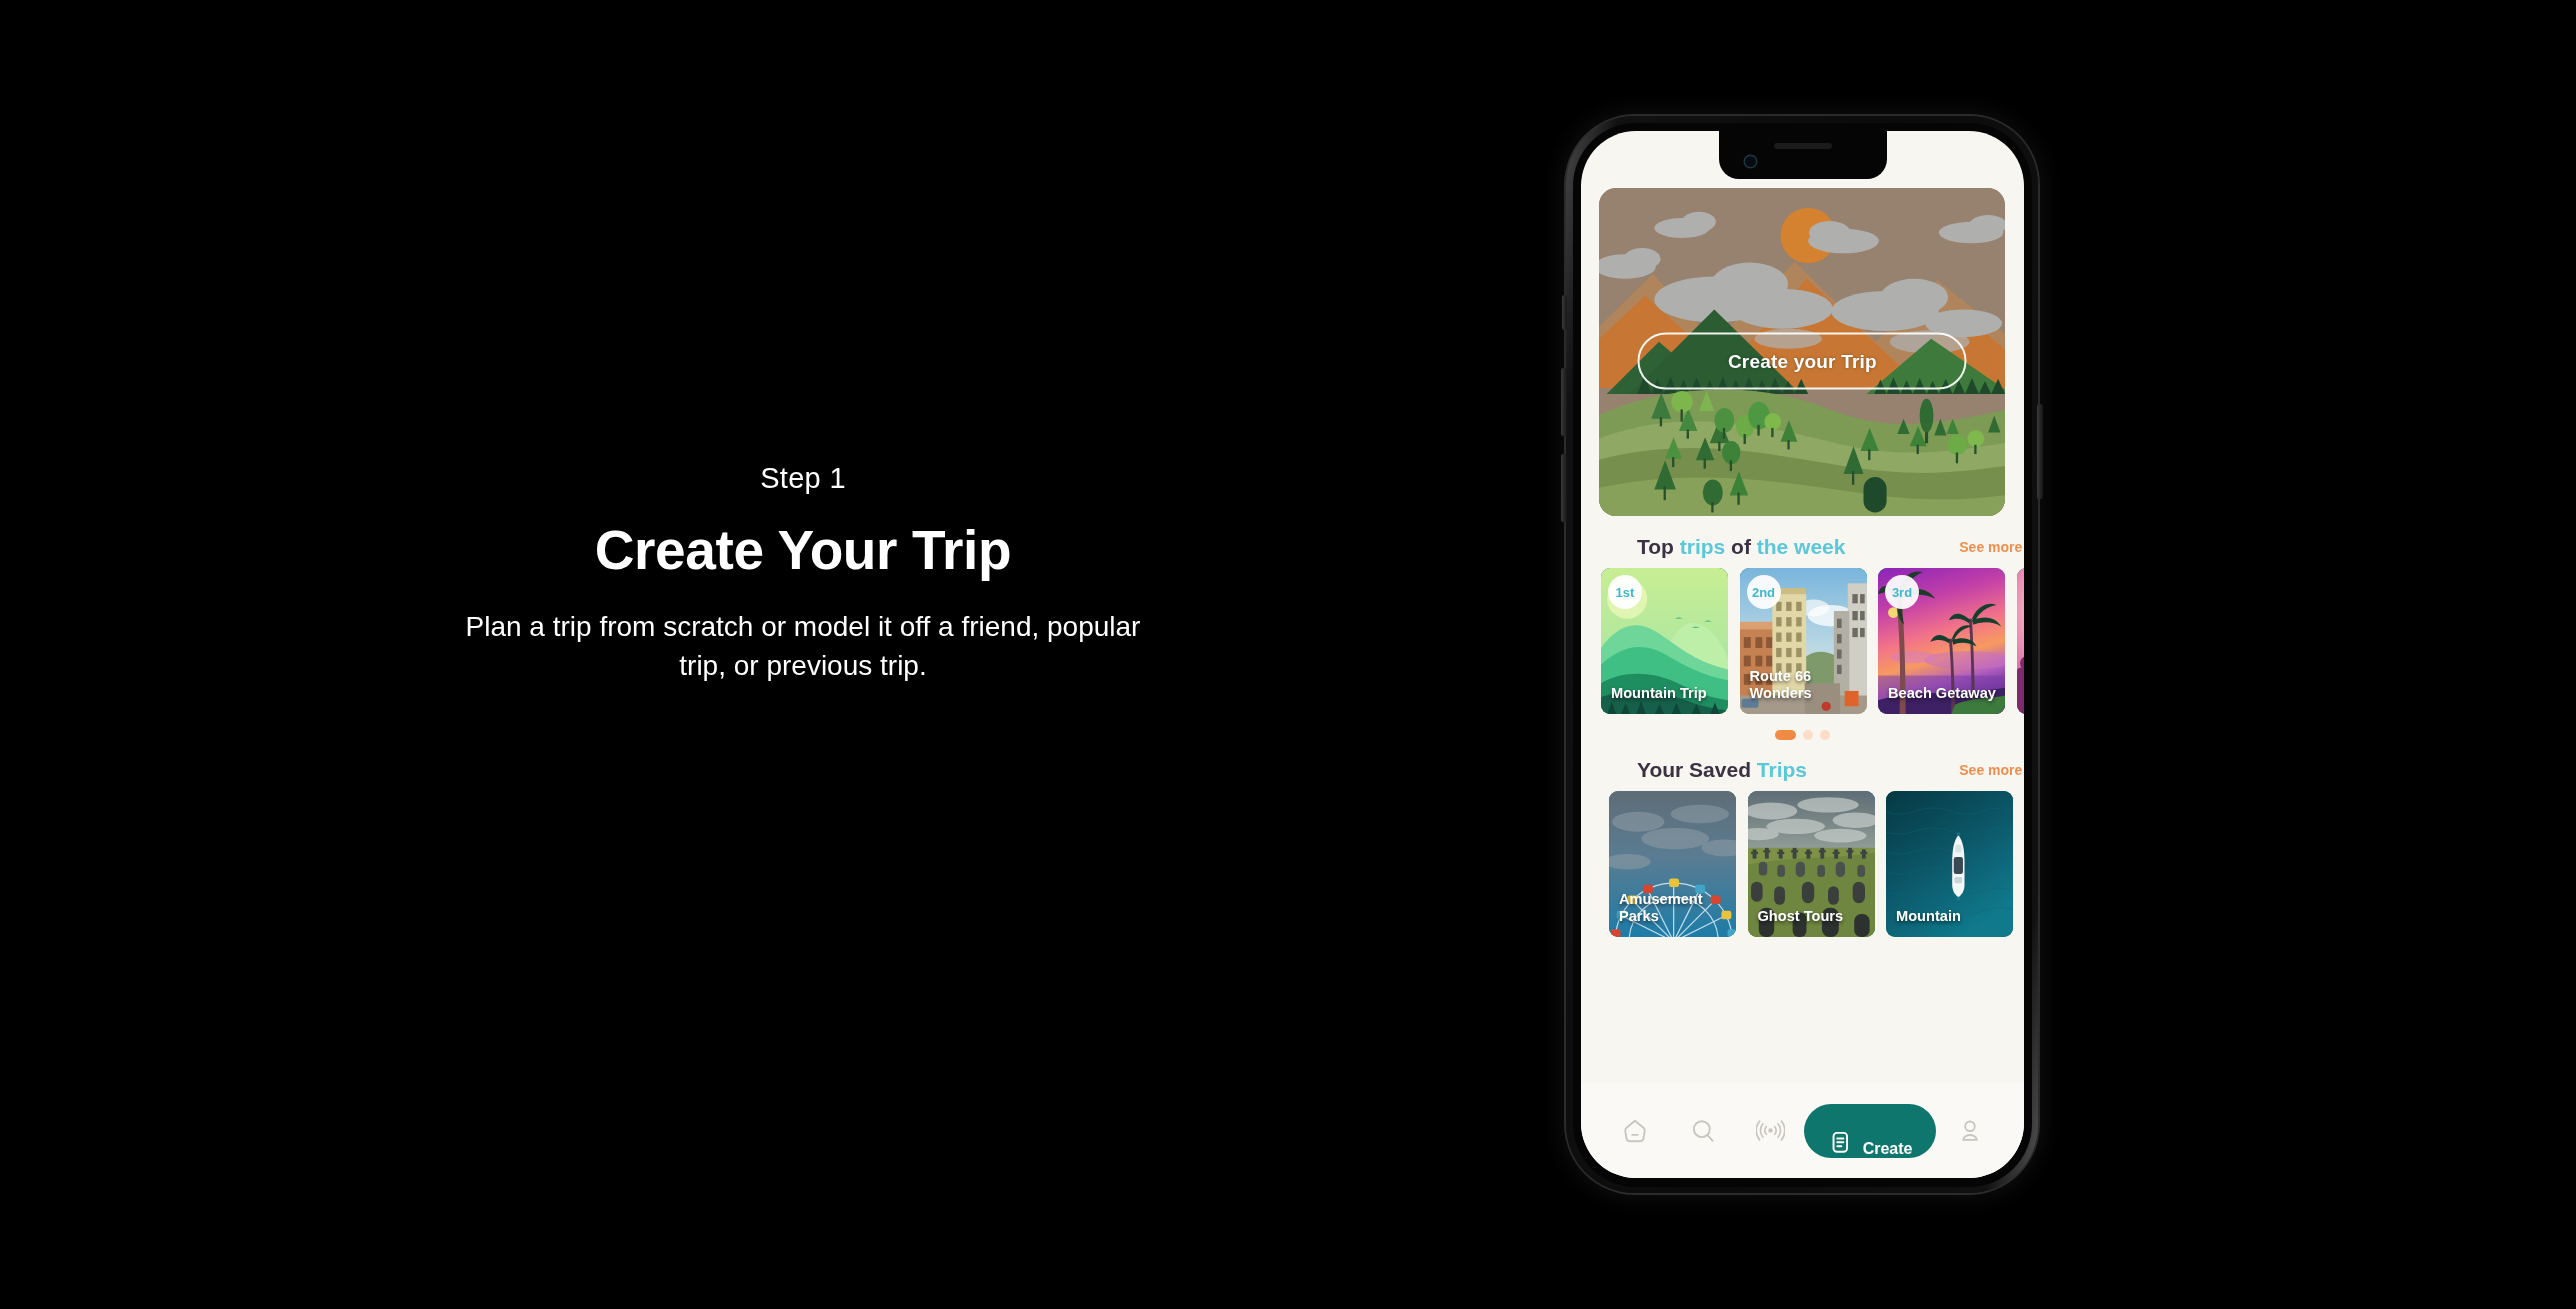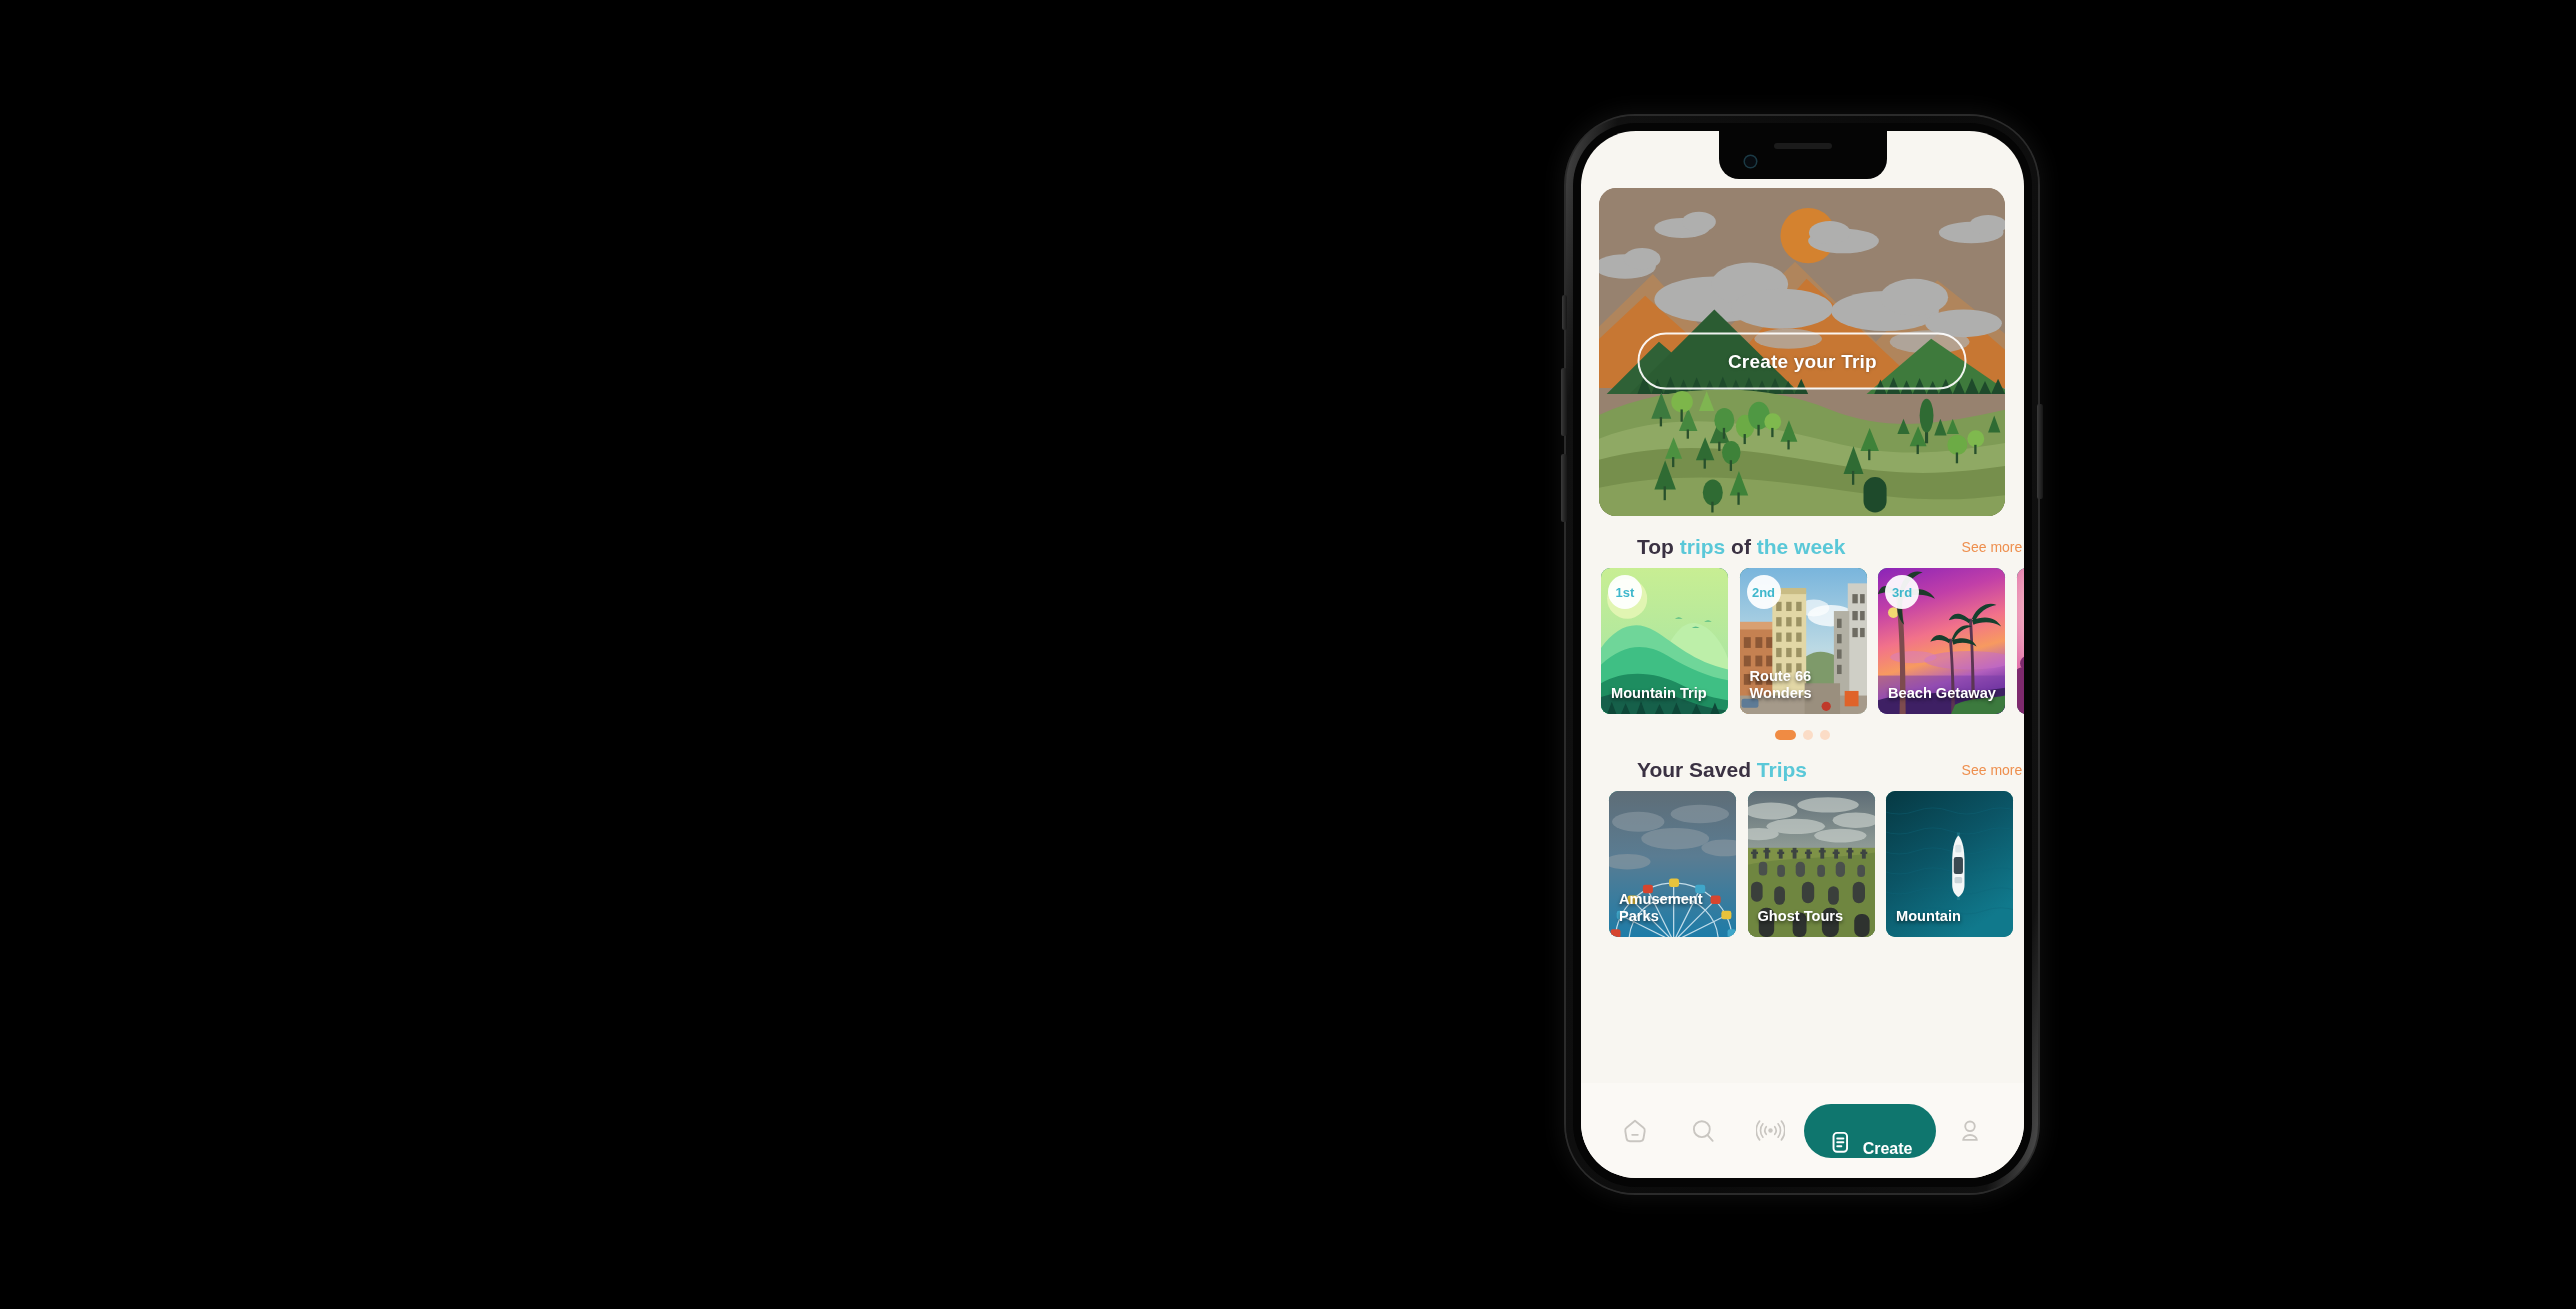--- a/index.html
+++ b/index.html
@@ -45,21 +45,21 @@
         width:329px; height:57px; border-radius:31px; border:2.3px solid rgba(255,255,255,.92);
         display:flex; align-items:center; justify-content:center; background:transparent; }
   .hero-btn span { color:#fff; font-size:19px; font-weight:700; letter-spacing:0.2px;
         text-shadow:0 0.8px 3.1px rgba(0,0,0,.35); }
 
   
   .sec-head { position:absolute; left:20px; width:403px; height:26px;
               display:flex; align-items:center; justify-content:space-between;margin-left:36px; }
   .sec-title { font-size:21px; font-weight:700; color:#3A3142; white-space:nowrap; }
   .sec-title .hl { color:#5AC8D8; }
-  .see-more { display:flex; align-items:center; gap:7.7px; color:#EE8F4E; font-size:14px; font-weight:400; }
+  .see-more { display:flex; align-items:center; gap:7.7px; color:#EE8F4E; font-size:14px; font-weight:700; }
   .see-more .chev { display:block; width:10px; height:10px; border-top:2.3px solid #EE8F4E;
                     border-right:2.3px solid #EE8F4E; transform:rotate(45deg); margin-top:-0.8px; }
 
   .rail { position:absolute; left:20px; width:430px; height:146px; display:flex; gap:11.5px; overflow:hidden; }
   .card { position:relative; flex:0 0 127px; height:146px; border-radius:9.2px; overflow:hidden;
           background:#0f766e; }
   .card .art { position:absolute; inset:0; }
   .card .art svg { display:block; width:100%; height:100%; }
   .card .cap { position:absolute; left:10px; bottom:10.8px; right:7.7px; color:#fff;
                font-size:14.6px; font-weight:700; line-height:1.22;
@@ -79,20 +79,25 @@
   .tab svg { display:block; }
   .create-pill { flex:0 0 132px; height:54px; border-radius:28px; background:#0f766e;
                  display:flex; align-items:flex-end; justify-content:center; gap:10px; }
   .create-pill .lbl { color:#fff; font-size:16px; font-weight:700; }
 </style>
 </head>
 <body>
 
 <div class="stage">
 
+  <div class="copy">
+    <div class="step-label">Step 1</div>
+    <div class="headline">Create Your Trip</div>
+    <div class="subcopy">Plan a trip from scratch or model it off a friend, popular trip, or previous trip.</div>
+  </div>
 
   <div class="phone">
     <div class="phone-frame"></div>
     <div class="btn-side btn-mute"></div>
     <div class="btn-side btn-volup"></div>
     <div class="btn-side btn-voldn"></div>
     <div class="btn-side btn-power"></div>
 
     <div class="screen">
 

